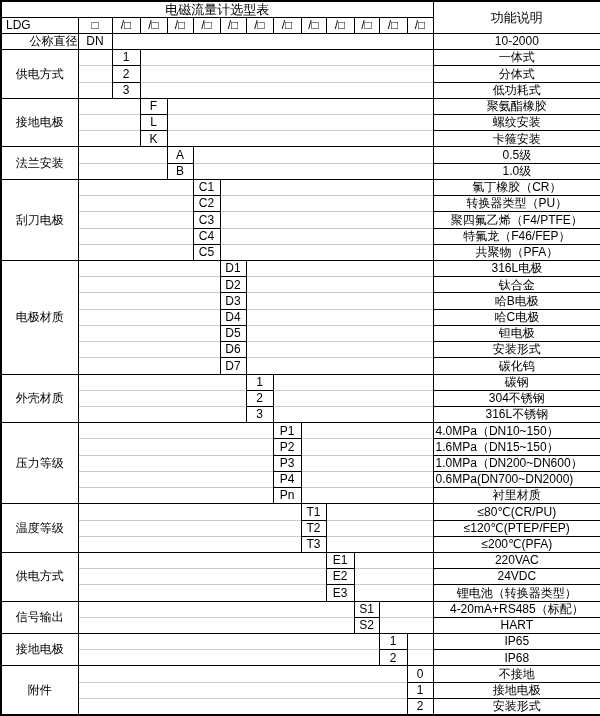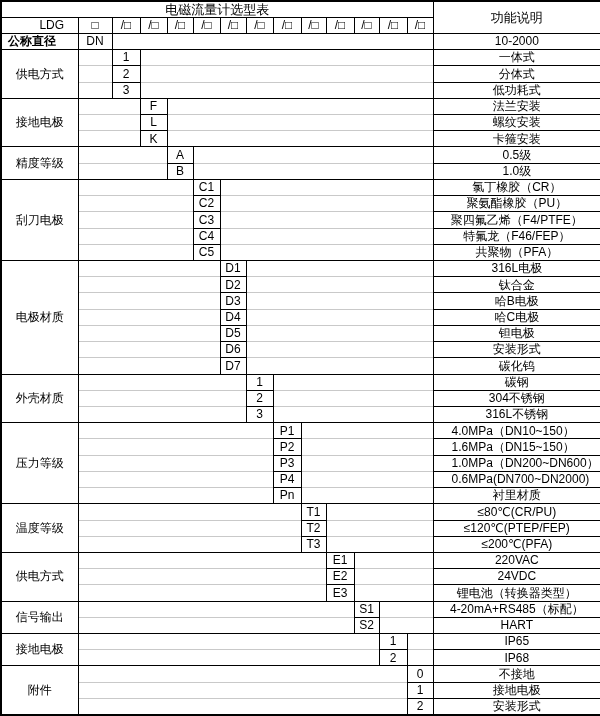--- a/index.html
+++ b/index.html
@@ -15,23 +15,23 @@
   td{
     padding:0;margin:0;font-size:12px;line-height:1.05;
     text-align:center;vertical-align:middle;
     white-space:nowrap;overflow:hidden;color:#000;
   }
   tr{height:16px;}
   td.hd{font-size:13px;}
   td.title,td.fnhead,td.box,td.cat,td.desc{border:1.5px solid #000;}
   td.filler{border:0;border-top:1px solid #c9c9c9;}
   tr.gsep td{border-top:1.5px solid #000;}
-  td.lp8{text-align:center;padding-left:24px;}
-  td.lp2{text-align:left;padding-left:6px;font-weight:bold;}
-  td.dleft{text-align:left;padding-left:18px;}
+  td.lp8{text-align:left;padding-left:4px;}
+  td.lp2{text-align:right;padding-left:6px;}
+  td.dleft{text-align:left;padding-left:2px;}
 </style>
 </head>
 <body data-name="page">
 
 <table data-name="selector-table">
   <colgroup data-name="column-widths">
     <col style="width:77px">
       <col style="width:34px">
     <col style="width:28px">
       <col style="width:27px">
@@ -91,36 +91,36 @@
         <td class="filler" data-name="spacer-cell"></td>
         <td class="box" data-name="code-cell">3</td>
         <td class="filler" data-name="spacer-cell" colspan="11"></td>
         <td class="desc" data-name="desc-cell">低功耗式</td>
       </tr>
       <tr class="gsep" data-name="table-row">
         <td class="cat" data-name="category-cell" rowspan="3">接地电极</td>
         <td class="filler" data-name="spacer-cell" colspan="2"></td>
         <td class="box" data-name="code-cell">F</td>
         <td class="filler" data-name="spacer-cell" colspan="10"></td>
-        <td class="desc" data-name="desc-cell">法兰安装</td>
+        <td class="desc" data-name="desc-cell">聚氨酯橡胶</td>
       </tr>
       <tr data-name="table-row">
         <td class="filler" data-name="spacer-cell" colspan="2"></td>
         <td class="box" data-name="code-cell">L</td>
         <td class="filler" data-name="spacer-cell" colspan="10"></td>
         <td class="desc" data-name="desc-cell">螺纹安装</td>
       </tr>
       <tr data-name="table-row">
         <td class="filler" data-name="spacer-cell" colspan="2"></td>
         <td class="box" data-name="code-cell">K</td>
         <td class="filler" data-name="spacer-cell" colspan="10"></td>
         <td class="desc" data-name="desc-cell">卡箍安装</td>
       </tr>
       <tr class="gsep" data-name="table-row">
-        <td class="cat" data-name="category-cell" rowspan="2">精度等级</td>
+        <td class="cat" data-name="category-cell" rowspan="2">法兰安装</td>
         <td class="filler" data-name="spacer-cell" colspan="3"></td>
         <td class="box" data-name="code-cell">A</td>
         <td class="filler" data-name="spacer-cell" colspan="9"></td>
         <td class="desc" data-name="desc-cell">0.5级</td>
       </tr>
       <tr data-name="table-row">
         <td class="filler" data-name="spacer-cell" colspan="3"></td>
         <td class="box" data-name="code-cell">B</td>
         <td class="filler" data-name="spacer-cell" colspan="9"></td>
         <td class="desc" data-name="desc-cell">1.0级</td>
@@ -129,21 +129,21 @@
         <td class="cat" data-name="category-cell" rowspan="5">刮刀电极</td>
         <td class="filler" data-name="spacer-cell" colspan="4"></td>
         <td class="box" data-name="code-cell">C1</td>
         <td class="filler" data-name="spacer-cell" colspan="8"></td>
         <td class="desc" data-name="desc-cell">氯丁橡胶（CR）</td>
       </tr>
       <tr data-name="table-row">
         <td class="filler" data-name="spacer-cell" colspan="4"></td>
         <td class="box" data-name="code-cell">C2</td>
         <td class="filler" data-name="spacer-cell" colspan="8"></td>
-        <td class="desc" data-name="desc-cell">聚氨酯橡胶（PU）</td>
+        <td class="desc" data-name="desc-cell">转换器类型（PU）</td>
       </tr>
       <tr data-name="table-row">
         <td class="filler" data-name="spacer-cell" colspan="4"></td>
         <td class="box" data-name="code-cell">C3</td>
         <td class="filler" data-name="spacer-cell" colspan="8"></td>
         <td class="desc" data-name="desc-cell">聚四氟乙烯（F4/PTFE）</td>
       </tr>
       <tr data-name="table-row">
         <td class="filler" data-name="spacer-cell" colspan="4"></td>
         <td class="box" data-name="code-cell">C4</td>

